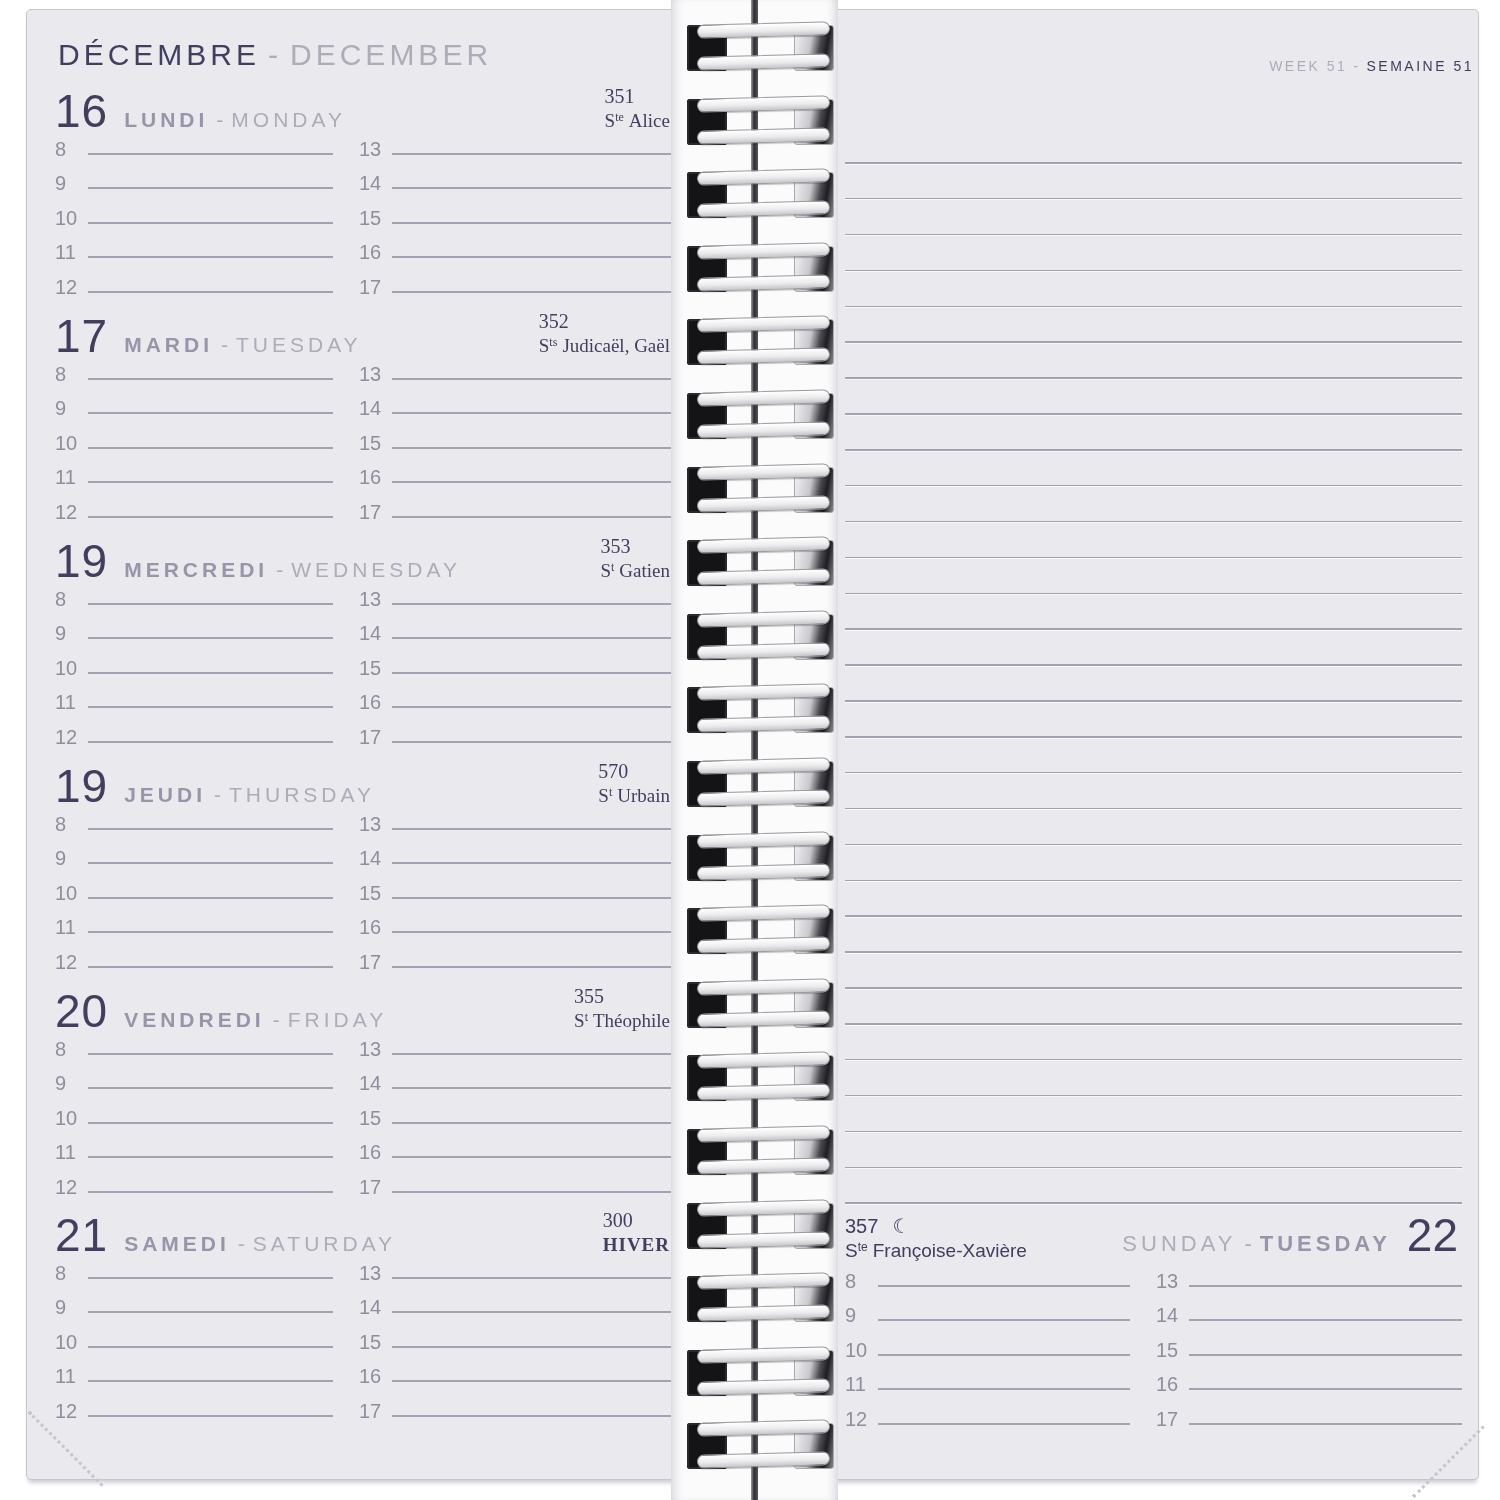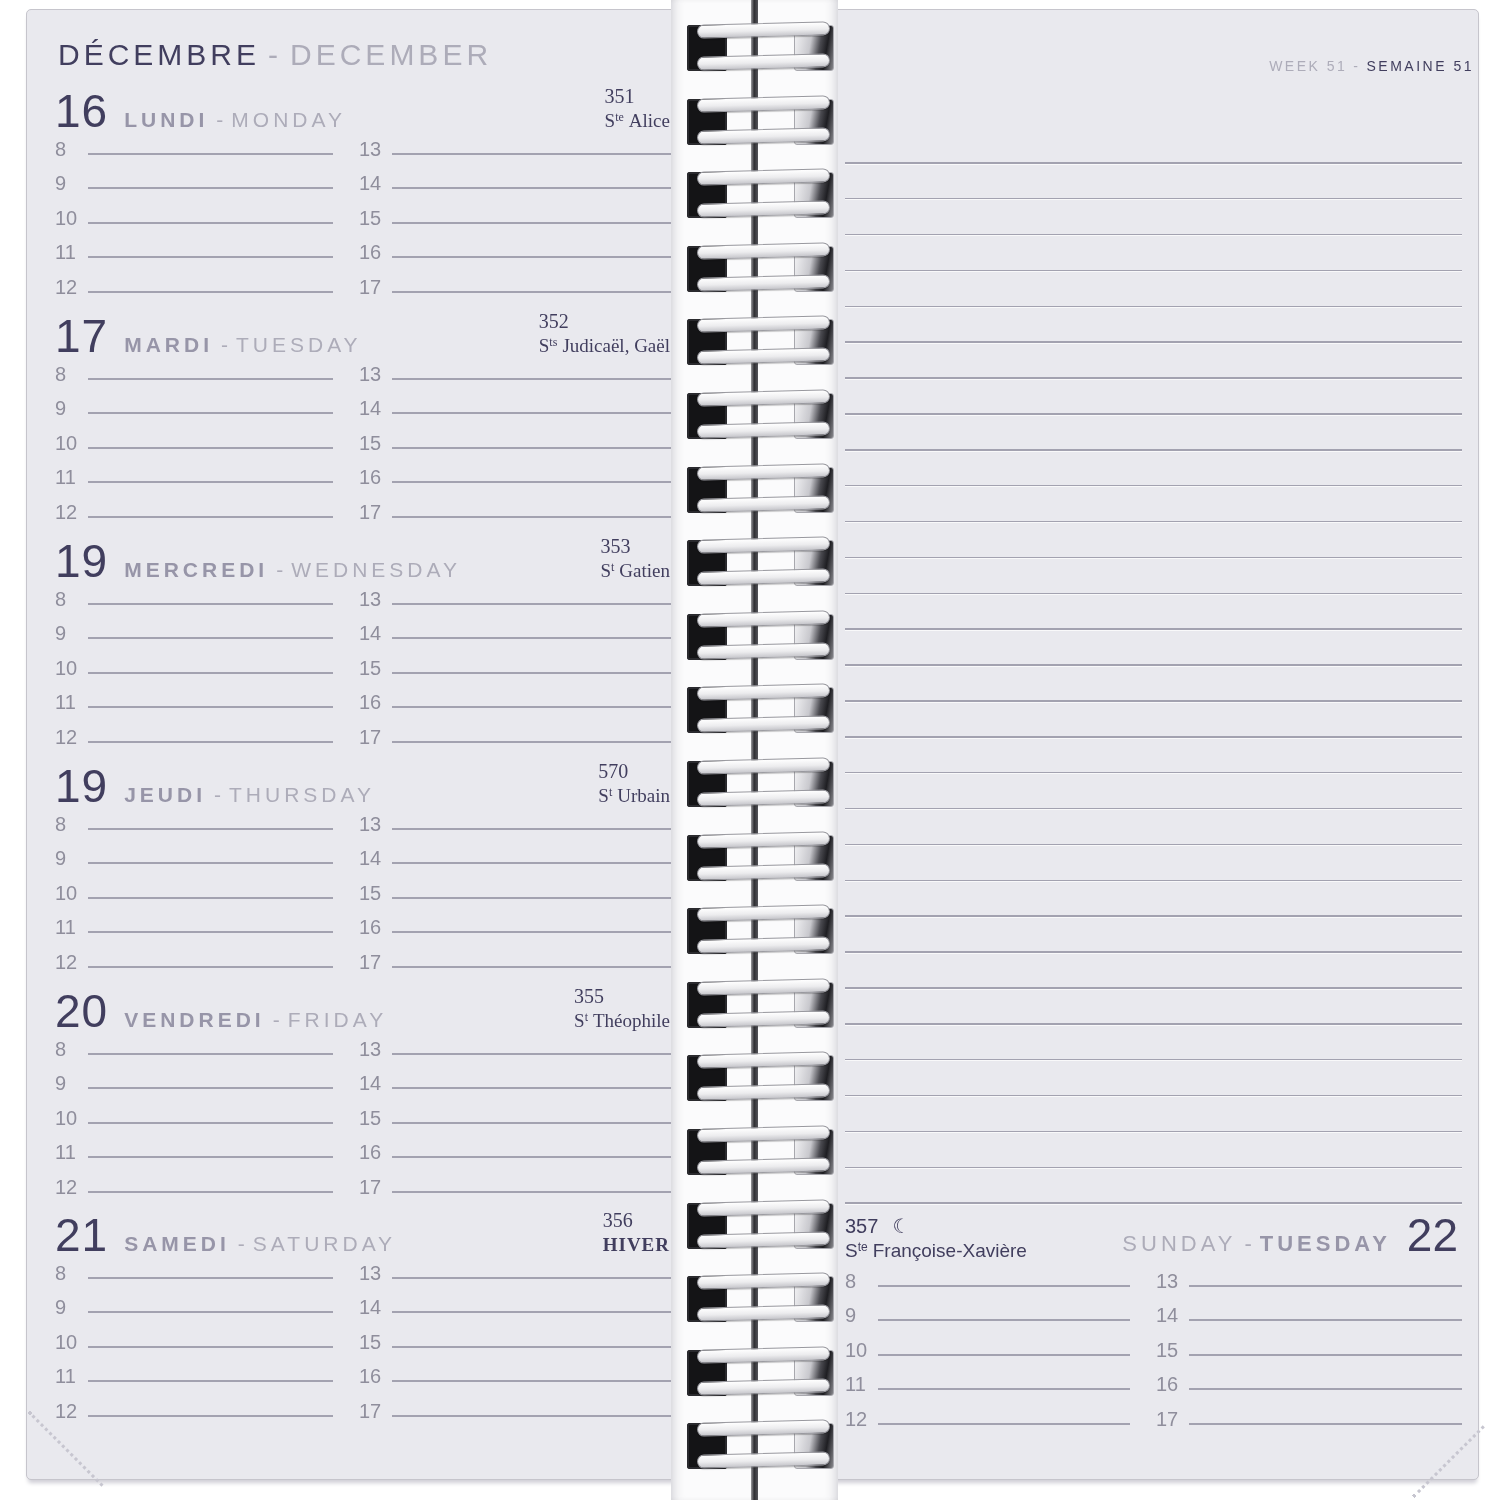--- a/index.html
+++ b/index.html
@@ -403,21 +403,21 @@
   </div>
 
   <div class="day-block" style="top:1212px">
     <div class="day-header">
       <span class="day-num">21</span>
       <span class="day-fr">SAMEDI</span>
       <span class="day-sep">-</span>
       <span class="day-en">SATURDAY</span>
     </div>
     <div class="day-info">
-      <div class="doy">356</div>
+      <div class="doy">300</div>
       <div class="saint winter-note">HIVER</div>
     </div>
     <div class="hours">
       <div class="col1">
           <div class="hour-row">
             <span class="hour-label">8</span>
             <span class="hour-line"></span>
           </div>
           <div class="hour-row">
             <span class="hour-label">9</span>

